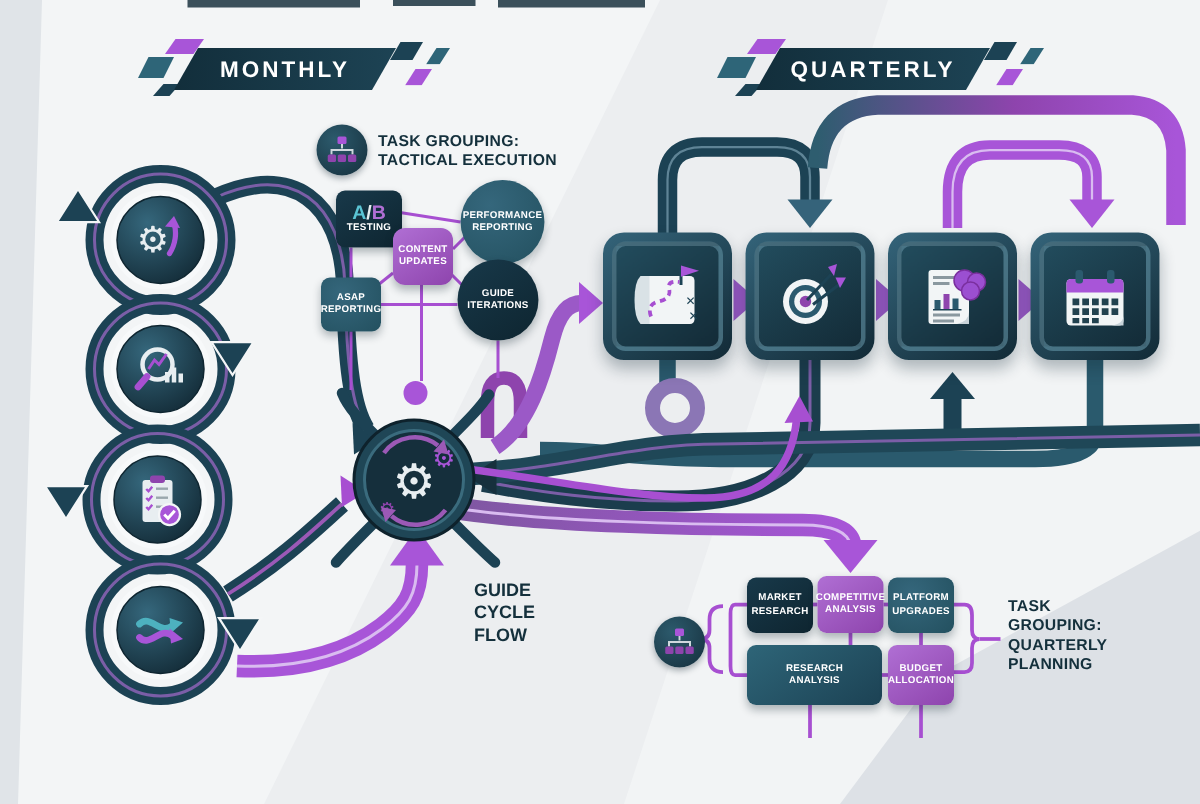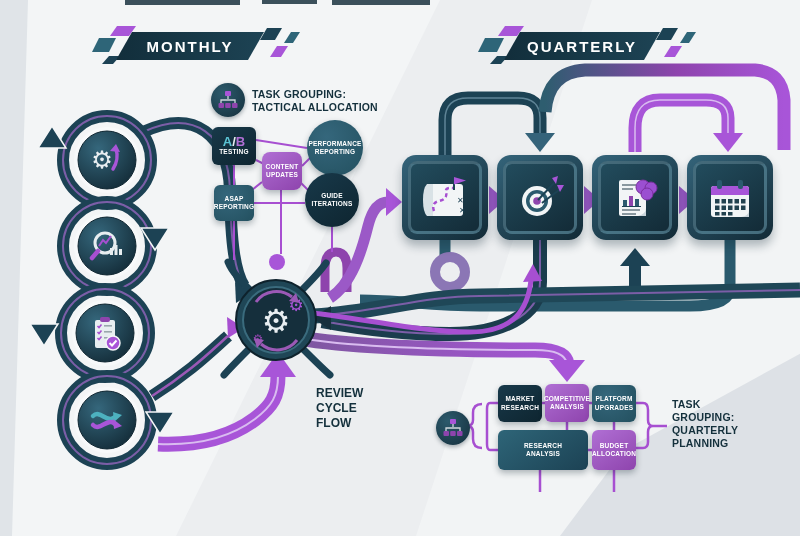--- a/index.html
+++ b/index.html
@@ -241,23 +241,23 @@
   <div class="iconcirc" style="left:211px;top:83px;width:34px;height:34px;z-index:2;">
     <svg width="22" height="22" viewBox="0 0 22 22">
       <path d="M11,7 V10 M4,14 V11 H18 V14" fill="none" stroke="#cfd8dd" stroke-width="1.3"></path>
       <rect x="8" y="2" width="6" height="5" rx="1" fill="#a855d8"></rect>
       <rect x="1.5" y="14" width="5.5" height="5" rx="1" fill="#8e44ad"></rect>
       <rect x="8.2" y="14" width="5.5" height="5" rx="1" fill="#8e44ad"></rect>
       <rect x="15" y="14" width="5.5" height="5" rx="1" fill="#8e44ad"></rect>
     </svg>
   </div>
   <div class="gtitle" style="left:252px;top:88px;width:140px;z-index:2;">TASK GROUPING:
-TACTICAL ALLOCATION</div>
-
-  <div class="node darknode" style="left:212px;top:127px;width:44px;height:38px;z-index:2;flex-direction:column;">
+TACTICAL EXECUTION</div>
+
+  <div class="node darknode" style="left:224px;top:127px;width:44px;height:38px;z-index:2;flex-direction:column;">
     <div style="font-size:13px;font-weight:bold;line-height:1;">
       <span style="color:#5bc4d4;">A</span><span style="color:#e8eef1;">/</span><span style="color:#b06fd4;">B</span>
     </div>
     <div class="nlabel">TESTING</div>
   </div>
   <div class="node circlenode teal" style="left:307px;top:120px;width:56px;height:56px;z-index:2;">
     <div class="nlabel">PERFORMANCE
 REPORTING</div>
   </div>
   <div class="node purplenode" style="left:262px;top:152px;width:40px;height:38px;border-radius:8px;z-index:2;">
@@ -302,21 +302,21 @@
     <circle cx="30" cy="32" r="7" fill="#a855d8" stroke="#f4f6f7" stroke-width="1.5"></circle>
     <polyline points="26.5,32 29,34.5 33.5,29.5" fill="none" stroke="#fff" stroke-width="2"></polyline>
   </svg>
   <svg class="abs" style="left:85px;top:398px;z-index:2;" width="44" height="44" viewBox="0 0 44 44">
     <path d="M8,18 C15,11 22,26 30,19" fill="none" stroke="#4db1bf" stroke-width="4.5" stroke-linecap="round"></path>
     <polygon points="37,17 28,14 29,24" fill="#4db1bf"></polygon>
     <path d="M8,27 C15,34 22,19 30,26" fill="none" stroke="#a855d8" stroke-width="4.5" stroke-linecap="round"></path>
     <polygon points="37,28 28,21 29,31" fill="#a855d8"></polygon>
   </svg>
 
-  <div class="freetext" style="left:316px;top:386px;font-size:12px;line-height:1.25;z-index:2;">REVIEW
+  <div class="freetext" style="left:316px;top:386px;font-size:12px;line-height:1.25;z-index:2;">GUIDE
 CYCLE
 FLOW</div>
 
   <div class="qbox" style="left:402px;top:155px;z-index:2;">
     <div class="qinner"></div>
     <svg class="qicon" width="56" height="56" viewBox="0 0 56 56">
       <rect x="10" y="14" width="36" height="32" rx="3" fill="#f2f5f6"></rect>
       <path d="M10,14 h6 v32 h-6 q-4,-4 -4,-16 q0,-12 4,-16 z" fill="#d9e2e6"></path>
       <line x1="37" y1="8" x2="37" y2="20" stroke="#1c4254" stroke-width="2"></line>
       <path d="M37,7 L49,10.5 L37,14.5 Z" fill="#a855d8"></path>

